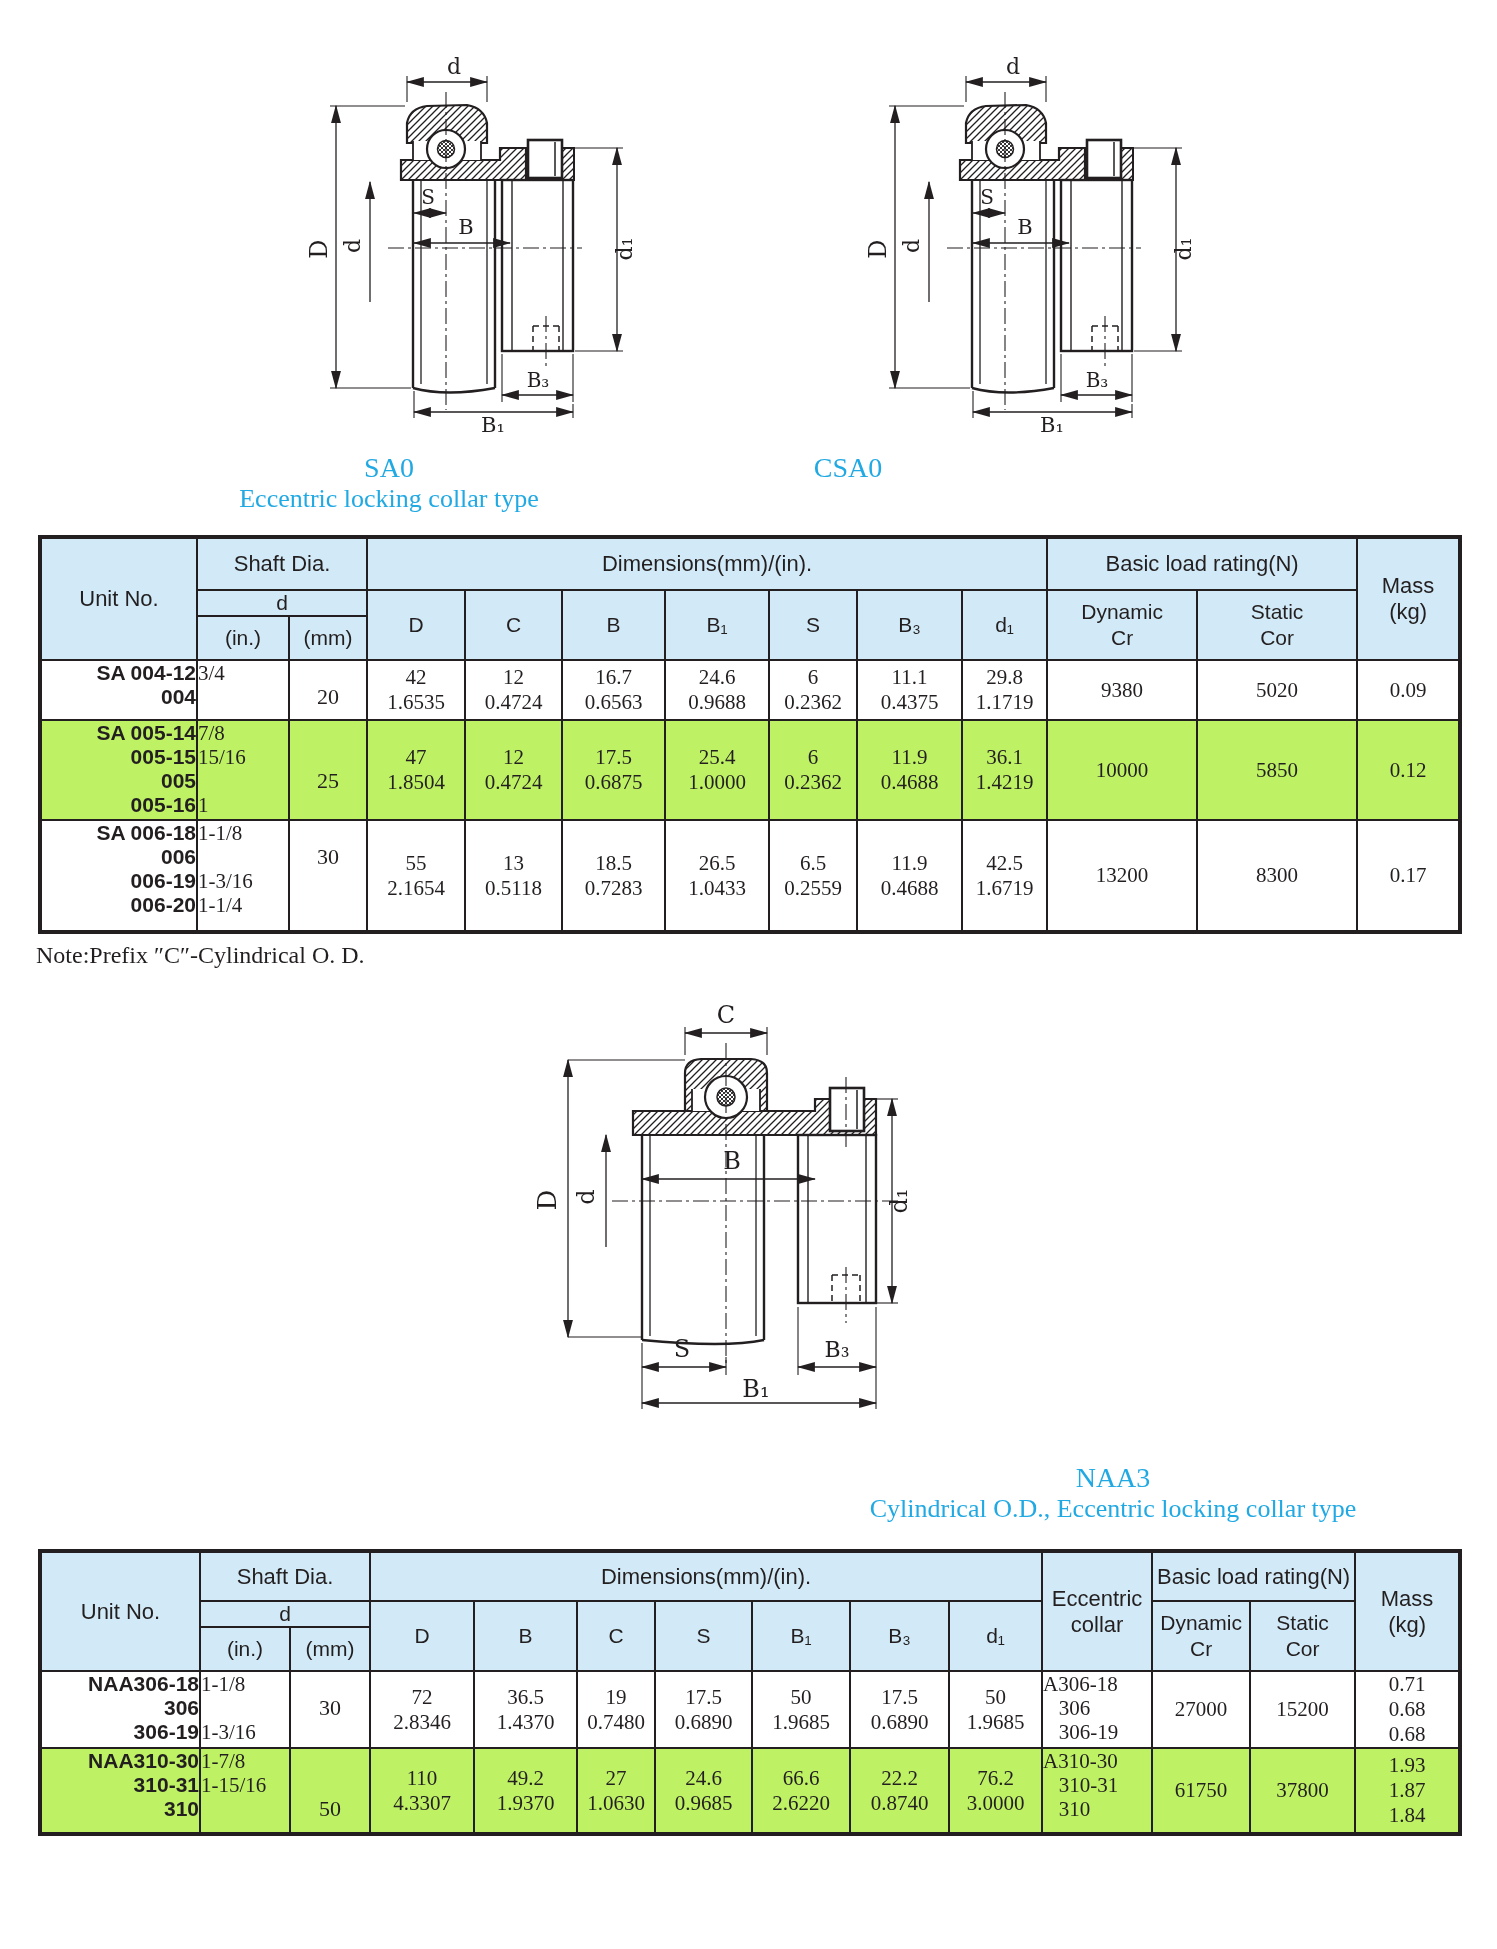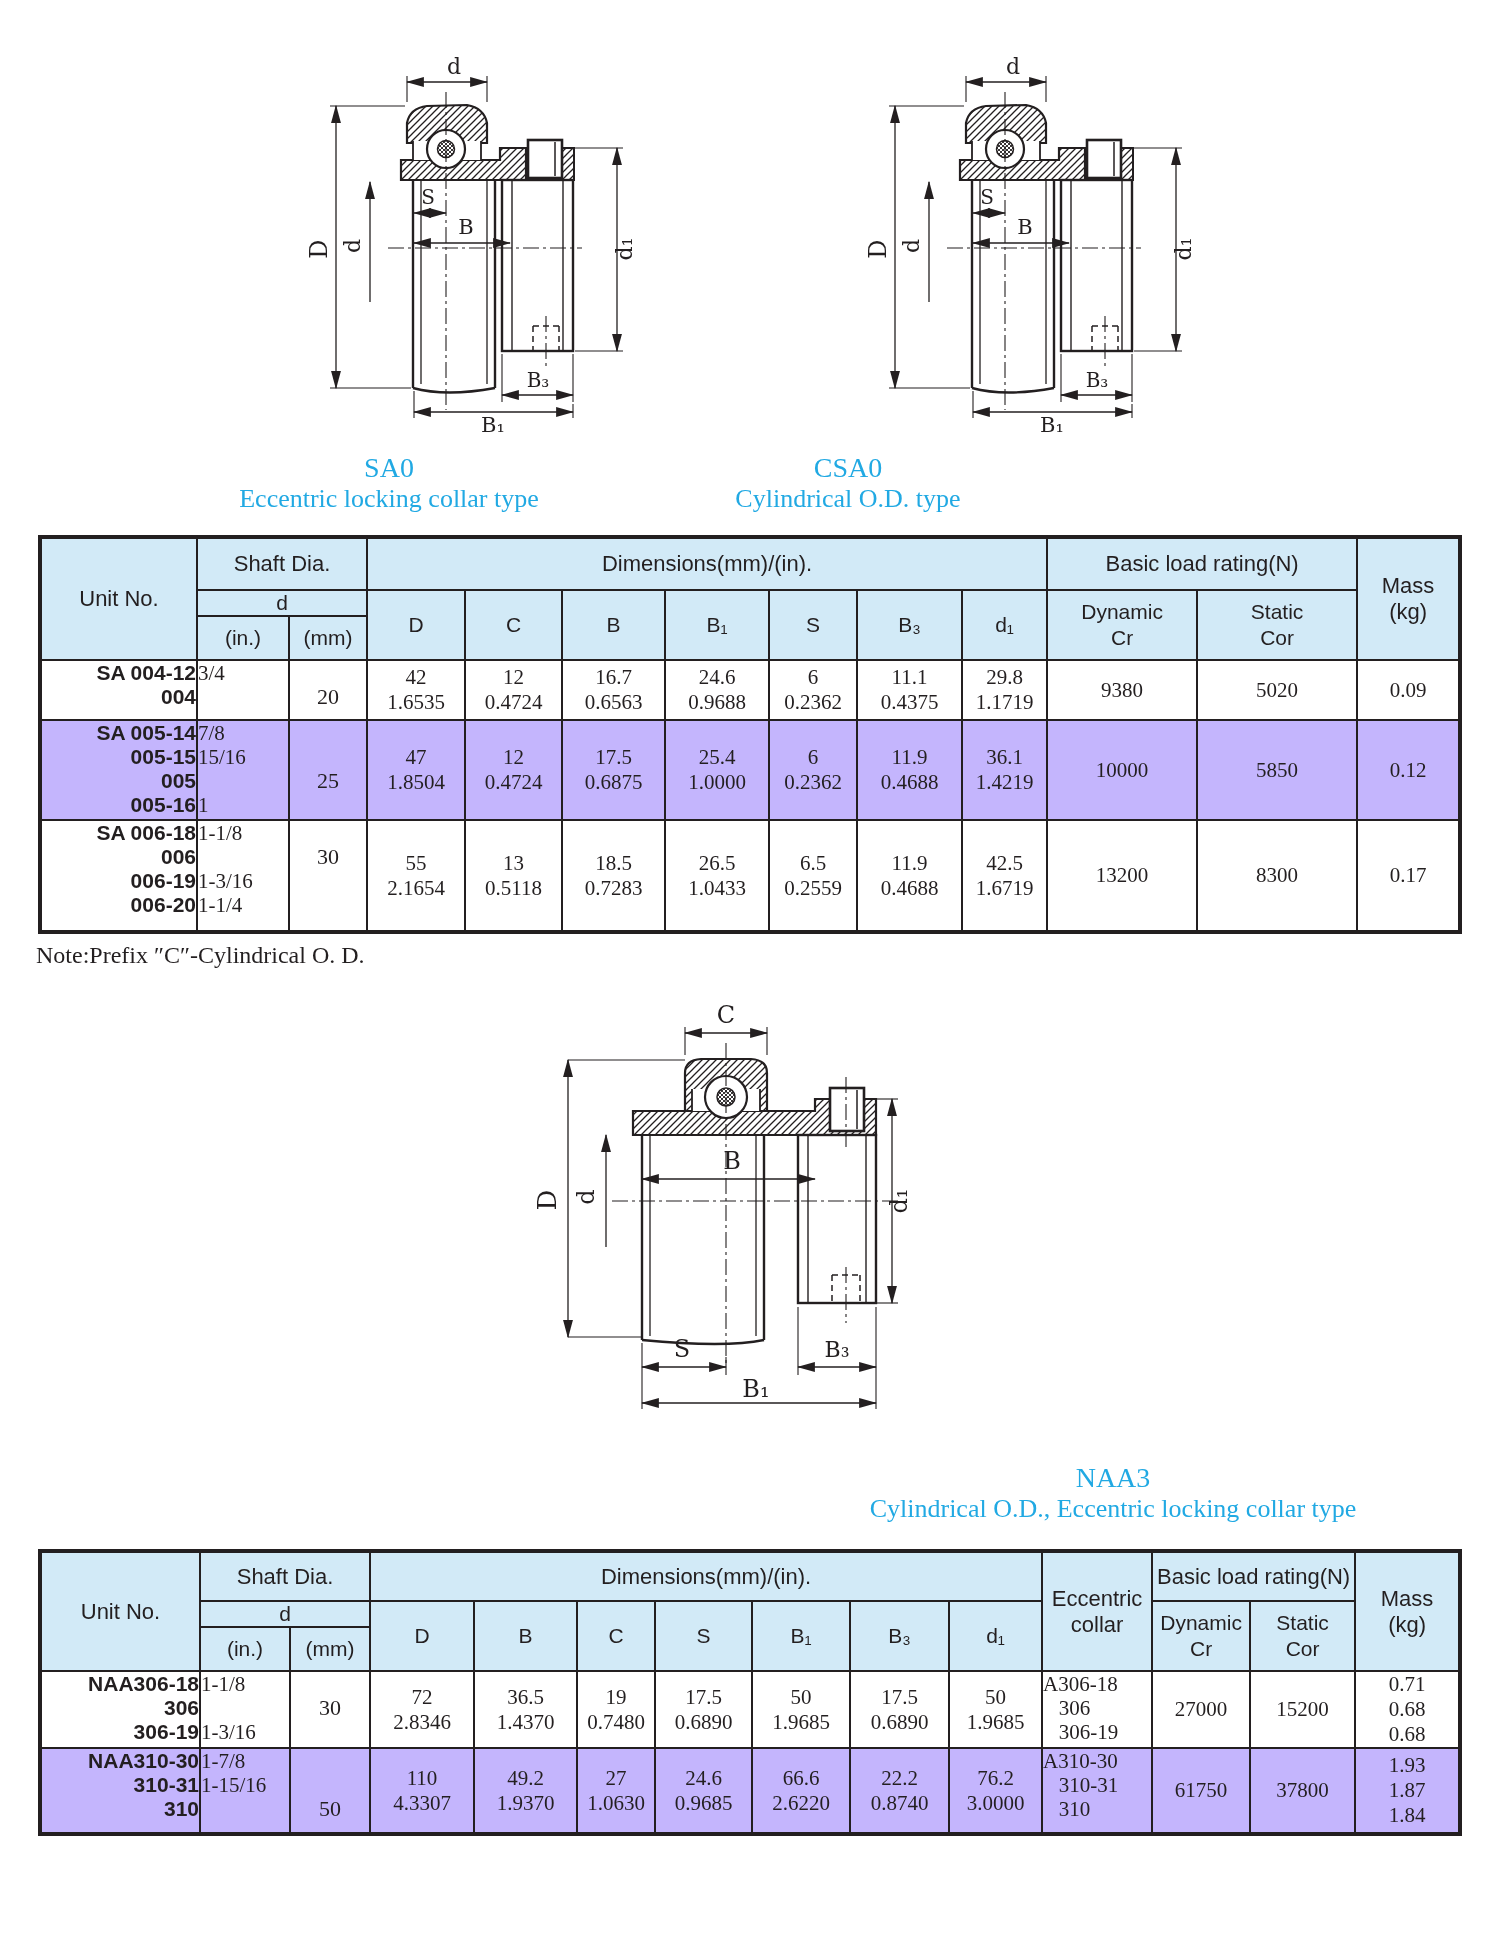--- a/index.html
+++ b/index.html
@@ -12,21 +12,21 @@
   .note{position:absolute;font-family:"Liberation Serif",serif;font-size:24px;color:#231f20;}
   table.spec{position:absolute;border-collapse:collapse;table-layout:fixed;background:#fff;border:4px solid #231f20;}
   table.spec th,table.spec td{border:2.6px solid #231f20;padding:0;overflow:hidden;}
   .hdr{background:#d2eaf7;font-size:22px;font-weight:normal;text-align:center;vertical-align:middle;}
   .pre{white-space:pre-line;line-height:26px;}
   .subhd{font-size:21px;}
   tr.h1{height:53px;} tr.h2{height:26px;} tr.h3{height:44px;}
   tr.r1{height:60px;} tr.r2{height:100px;} tr.r3{height:112px;}
   tr.q1{height:50px;} tr.q2{height:26px;} tr.q3{height:44px;}
   tr.d1{height:69px;} tr.d2{height:86px;}
-  tr.alt td{background:#c4b5fd;}
+  tr.alt td{background:#bef264;}
   .unitcell{font-weight:bold;font-size:21px;text-align:right;vertical-align:top;padding:4px 2px 0 10px;white-space:pre-wrap;line-height:24px;font-family:"Liberation Sans",sans-serif;}
   .incell{font-family:"Liberation Serif",serif;font-size:21px;text-align:left;vertical-align:top;padding:4px 0 0 10px;white-space:pre-wrap;line-height:24px;}
   .mmcell{font-family:"Liberation Serif",serif;font-size:22px;text-align:center;vertical-align:top;padding-top:4px;white-space:pre-wrap;line-height:24px;}
   .numcell{font-family:"Liberation Serif",serif;font-size:21px;text-align:center;vertical-align:middle;white-space:pre-line;line-height:25px;}
   .collarcell{font-family:"Liberation Serif",serif;font-size:21px;text-align:left;vertical-align:top;padding:4px 0 0 8px;white-space:pre-wrap;line-height:24px;}
   .thin{stroke:#231f20;stroke-width:1.1;fill:none;}
   .dim{stroke:#231f20;stroke-width:1.3;fill:none;}
   .cl{stroke:#231f20;stroke-width:1.1;fill:none;stroke-dasharray:16 4 3 4;}
   .dlabel text{fill:#231f20;font-family:"DejaVu Serif","Liberation Serif",serif;}
 </style>
@@ -182,21 +182,20 @@
       <text x="263" y="396" text-anchor="middle" font-size="21">B₁</text>
     </g>
   </svg>
 
   <div class="titleblock" style="left:139px;top:452px;width:500px;">
     <div class="tname">SA0</div>
     <div class="tsub">Eccentric locking collar type</div>
   </div>
   <div class="titleblock" style="left:598px;top:452px;width:500px;">
     <div class="tname">CSA0</div>
-    <div class="tsub">Cylindrical O.D.  type</div>
   </div>
 
   <table class="spec" style="left:38px;top:535px;width:1420px;">
     <colgroup>
       <col style="width:157px">
         <col style="width:92px">
         <col style="width:78px">
       <col style="width:98px">
         <col style="width:97px">
         <col style="width:103px">

